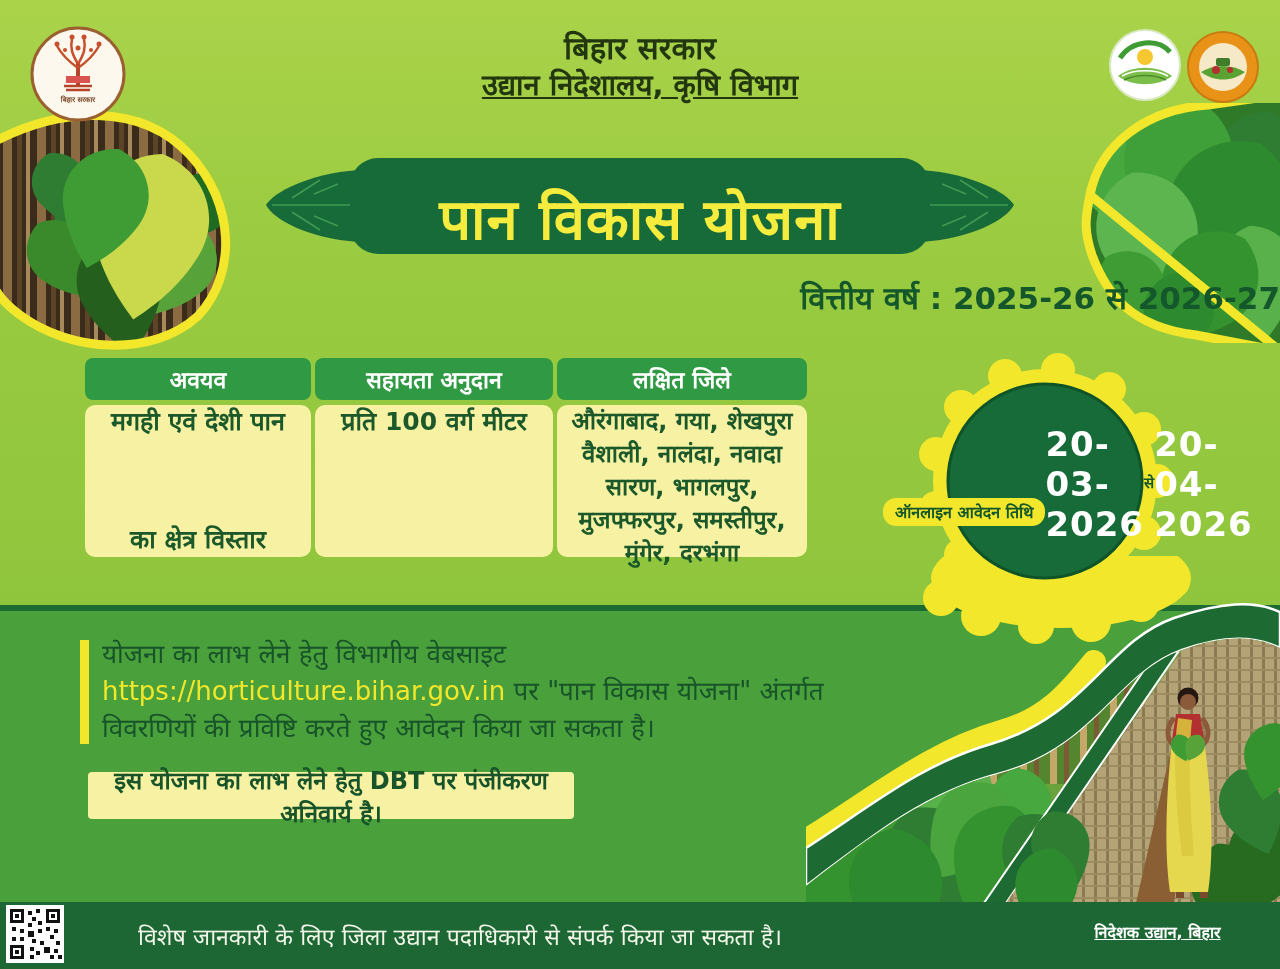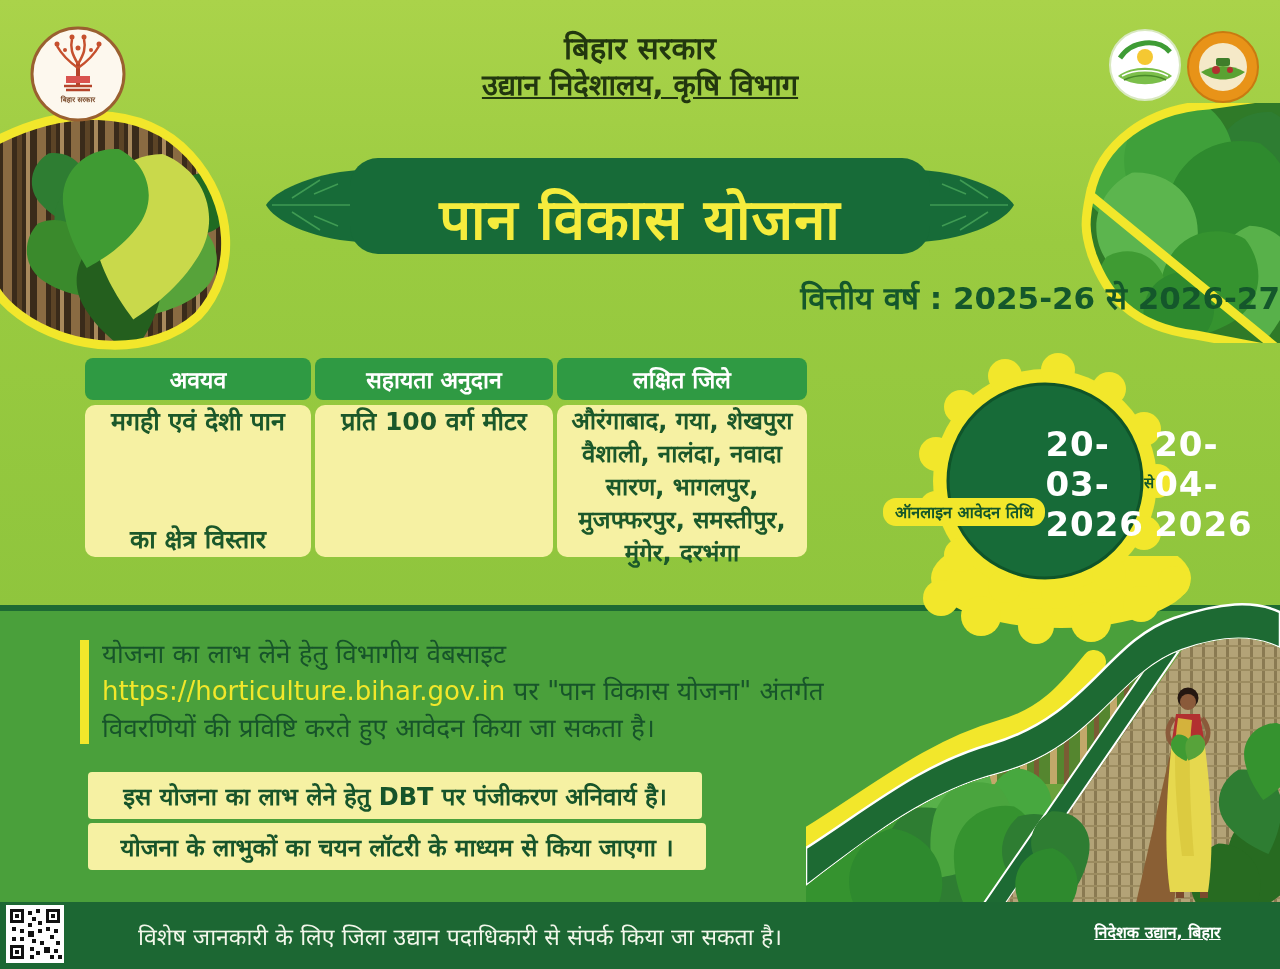--- a/index.html
+++ b/index.html
@@ -33,21 +33,21 @@
   .badge-date{color:#ffffff;font-size:34px;font-weight:700;letter-spacing:1px;margin-top:6px;}
   .badge-se{margin-top:2px;width:32px;height:24px;background:#f2e72b;border-radius:50%;display:flex;
     align-items:center;justify-content:center;color:#14572b;font-size:15px;font-weight:700;}
   
   .accent-bar{left:80px;top:640px;width:9px;height:104px;background:#f2e72b;}
   .apply-text{left:102px;top:636px;width:780px;font-size:26px;font-weight:400;color:#17542a;line-height:37px;}
   .apply-url{color:#f2e72b;}
   
   .note{background:#f6f1a3;border-radius:4px;display:flex;align-items:center;justify-content:center;
     color:#17542a;font-size:24px;font-weight:700;text-align:center;}
-  .note1{left:88px;top:772px;width:614px;height:47px;}
+  .note1{left:88px;top:772px;width:486px;height:47px;}
   .note2{left:88px;top:823px;width:618px;height:47px;}
   
   .footer-bar{left:0;top:902px;width:1280px;height:67px;background:#1c6733;}
   .contact{left:110px;top:902px;width:700px;height:67px;display:flex;align-items:center;justify-content:center;
     color:#f2f7ea;font-size:23px;font-weight:400;text-align:center;}
   .signature{left:1050px;top:902px;width:215px;height:60px;display:flex;align-items:center;justify-content:center;
     color:#ffffff;font-size:16px;font-weight:700;text-decoration:underline;}
   .qr{left:6px;top:905px;width:58px;height:58px;}
 </style>
 </head>
@@ -195,21 +195,20 @@
   <div class="abs apply-text">
     <div><span>योजना का लाभ लेने हेतु विभागीय वेबसाइट</span></div>
     <div>
       <span class="apply-url">https://horticulture.bihar.gov.in</span>
       <span>पर "पान विकास योजना" अंतर्गत</span>
     </div>
     <div><span>विवरणियों की प्रविष्टि करते हुए आवेदन किया जा सकता है।</span></div>
   </div>
 
   <div class="abs note note1">इस योजना का लाभ लेने हेतु DBT पर पंजीकरण अनिवार्य है।</div>
-  <div class="abs note note2">योजना के लाभुकों का चयन लॉटरी के माध्यम से किया जाएगा ।</div>
 
   <svg class="abs" style="left:806px;top:556px" width="474" height="347" viewBox="0 0 474 347">
     <defs>
         <clipPath id="pclip">
           <path d="M0,347 L0,330 C68,278 122,236 192,218 C290,192 310,118 376,94 C414,80 446,78 474,92 L474,347 Z"></path>
         </clipPath>
       </defs>
 
     <g fill="#f2e72b">
       <ellipse cx="255" cy="22" rx="130" ry="50"></ellipse>

